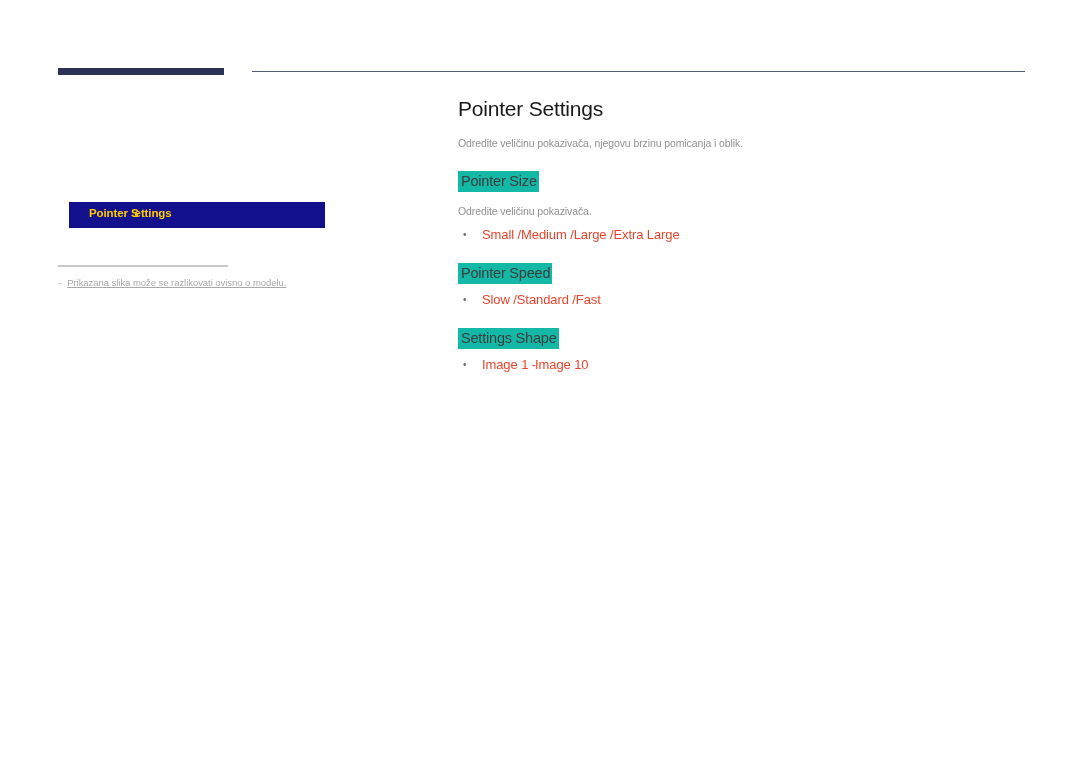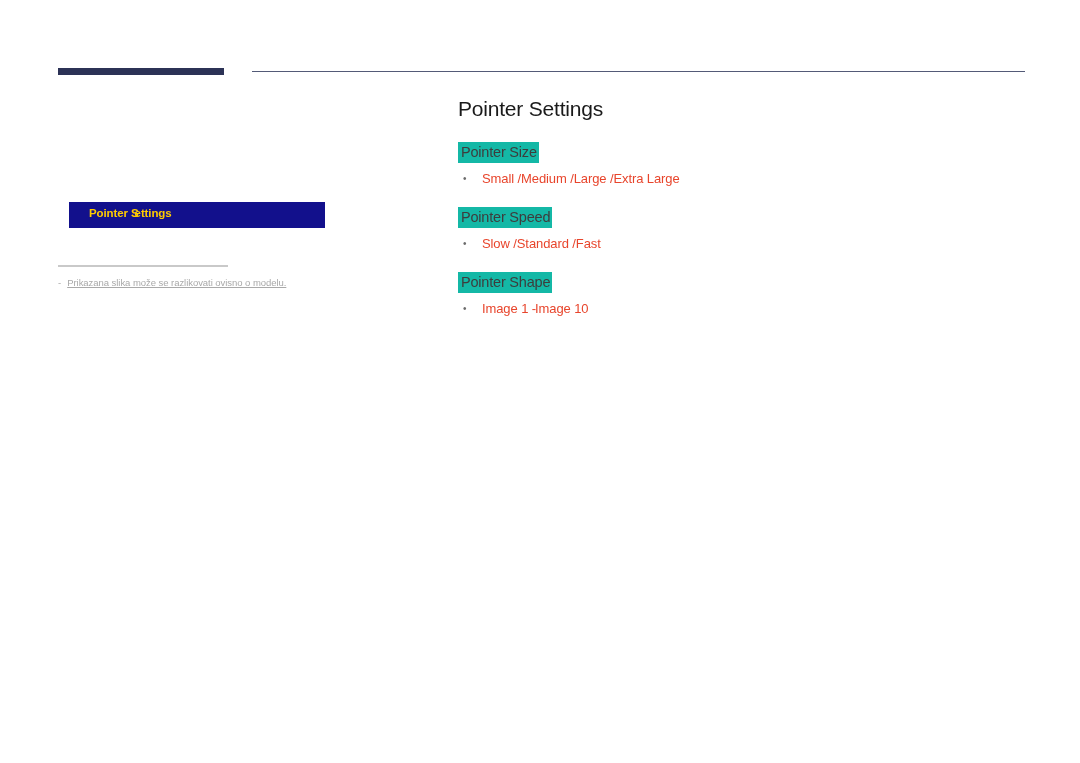--- a/index.html
+++ b/index.html
@@ -206,39 +206,41 @@
       <span class="note-dash">-</span>
       <span class="note-text">Prikazana slika može se razlikovati ovisno o modelu.</span>
     </div>
 
   </div>
 
   <div class="right-col">
 
     <h1 class="page-title">Pointer Settings</h1>
 
+    <div class="intro-text">Odredite veličinu pokazivača, njegovu brzinu pomicanja i oblik.</div>
 
     <div class="section sec-size">
       <div class="section-heading">Pointer Size</div>
+      <div class="section-desc">Odredite veličinu pokazivača.</div>
       <div class="options-row">
         <span class="options-bullet">•</span>
         <span class="options-text">Small /Medium /Large /Extra Large</span>
       </div>
     </div>
 
     <div class="section sec-speed">
       <div class="section-heading">Pointer Speed</div>
       <div class="options-row">
         <span class="options-bullet">•</span>
         <span class="options-text">Slow /Standard /Fast</span>
       </div>
     </div>
 
     <div class="section sec-shape">
-      <div class="section-heading">Pointer Shape</div>
+      <div class="section-heading">Settings Shape</div>
       <div class="options-row">
         <span class="options-bullet">•</span>
         <span class="options-text"><span>Image 1 -</span><span class="dash-overlap">Image 10</span></span>
       </div>
     </div>
 
   </div>
 
 </div>
 

